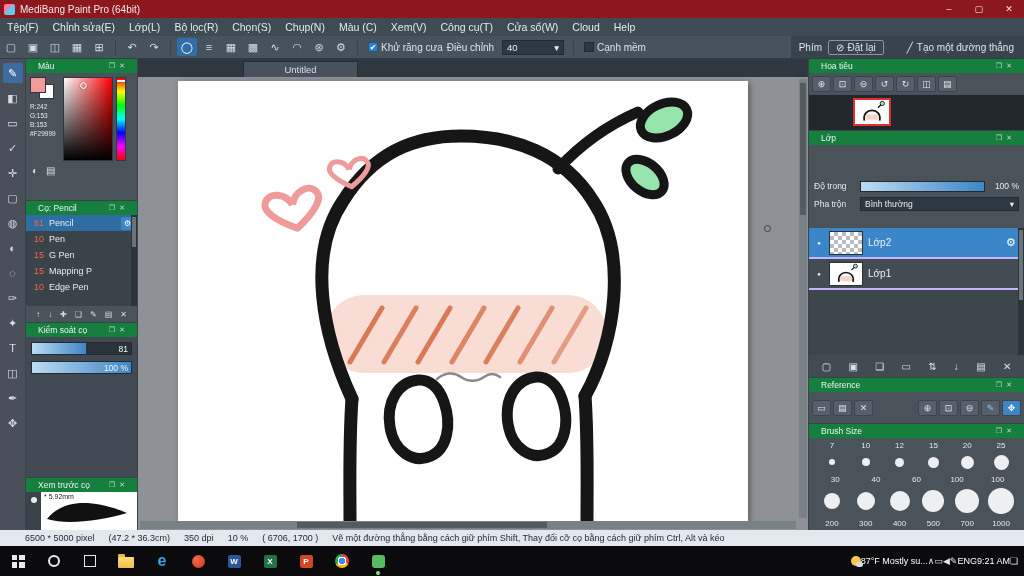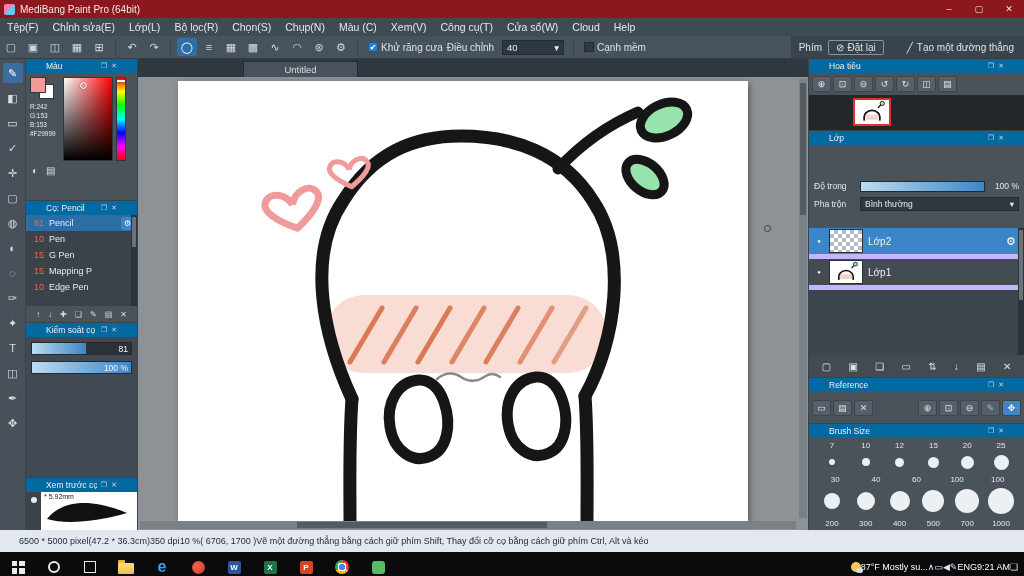--- a/index.html
+++ b/index.html
@@ -33,21 +33,21 @@
   
   .main { display:flex; height:471px; flex:0 0 auto; }
 
   .toolstrip { width:26px; background:#495059; display:flex; flex-direction:column; align-items:center; padding-top:4px; gap:5px; border-right:1px solid #3A424A; }
   .tool { width:20px; height:20px; border-radius:2px; color:#D9DEE3; display:flex; align-items:center; justify-content:center; font-size:11px; }
   .tool.active { background:#3E6C9E; color:#fff; }
 
   .left-panels { width:112px; display:flex; flex-direction:column; background:#4A525A; border-right:1px solid #3A424A; }
   .right-panels { width:216px; display:flex; flex-direction:column; background:#4A525A; border-left:1px solid #3A424A; }
   .panel { display:flex; flex-direction:column; border-bottom:1px solid #3A424A; overflow:hidden; }
-  .panel-header { height:14px; flex:0 0 auto; background:#0369a1; display:flex; align-items:center; color:#EDF1F4; font-size:8.5px; padding:0 20px; gap:4px; }
+  .panel-header { height:14px; flex:0 0 auto; background:#15803d; display:flex; align-items:center; color:#EDF1F4; font-size:8.5px; padding:0 12px; gap:4px; }
   .ph-title { flex:1; white-space:nowrap; overflow:hidden; }
   .ph-btn { font-size:7px; color:#C9CFD5; }
 
   
   .color-body { flex:1; padding:4px 4px 2px; display:flex; flex-direction:column; }
   .color-main { display:flex; gap:3px; }
   .color-left { width:30px; display:flex; flex-direction:column; font-size:6.5px; color:#E6EAED; line-height:9px; }
   .swatches { position:relative; width:24px; height:22px; margin-bottom:3px; }
   .swatch-bg { position:absolute; right:0; bottom:0; width:15px; height:15px; background:#fff; border:1px solid #2E353C; }
   .swatch-fg { position:absolute; left:0; top:0; width:16px; height:16px; border:1px solid #2E353C; }
@@ -107,21 +107,21 @@
   .l-blend { height:18px; }
   .l-label { width:42px; font-size:8.5px; color:#E6EAED; white-space:nowrap; }
   .lslider { flex:1; height:11px; background:#2A323A; border:1px solid #232A31; position:relative; }
   .lslider .fill { height:100%; background:linear-gradient(90deg,#BBDCF2,#3E86C6); }
   .l-val { width:30px; text-align:right; font-size:8.5px; color:#E6EAED; }
   .blend-select { flex:1; height:14px; background:#2E3841; border:1px solid #252D34; color:#E8ECEF; font-size:8.5px; display:flex; align-items:center; justify-content:space-between; padding:0 4px; }
   .l-options { height:15px; display:flex; align-items:center; gap:7px; padding:0 5px; flex:0 0 auto; }
   .chip { display:flex; align-items:center; gap:2px; font-size:7.5px; color:#E4E9ED; white-space:nowrap;margin-top:41px; }
   .chip-ic { width:11px; height:11px; background:#4E7CA8; border-radius:2px; color:#fff; font-size:7px; display:flex; align-items:center; justify-content:center; }
   .layer-list { flex:1; background:#3D454D; position:relative; overflow:hidden; }
-  .layer-row { height:31px; display:flex; align-items:center; gap:5px; padding:0 5px; background:#434B53; border-bottom:5px solid #c4b5fd; color:#ECF0F3; font-size:10px; }
+  .layer-row { height:31px; display:flex; align-items:center; gap:5px; padding:0 5px; background:#434B53; border-bottom:2px solid #c4b5fd; color:#ECF0F3; font-size:10px; }
   .layer-row.selected { background:#3A86C8; }
   .layer-eye { width:10px; color:#F2F5F8; font-size:6px; text-align:center; }
   .layer-thumb { width:34px; height:24px; background:#fff; border:1px solid #2A3138; overflow:hidden; }
   .layer-thumb.checker { background-image:conic-gradient(#B9BDC1 0 25%,#fff 0 50%,#B9BDC1 0 75%,#fff 0); background-size:8px 8px; }
   .layer-name { flex:1; white-space:nowrap; overflow:hidden; }
   .layer-gear { width:16px; text-align:center; color:#fff; font-size:11px; }
   .layer-scroll { position:absolute; right:0; top:0; width:6px; height:100%; background:#2C343B; }
   .layer-scroll .thumb { position:absolute; top:2px; left:1px; width:4px; height:55%; background:#6A727A; }
   .layer-footer { height:22px; flex:0 0 auto; background:#424A52; display:flex; align-items:center; justify-content:space-around; color:#DCE1E6; font-size:10px; padding:0 4px; }
 
@@ -129,21 +129,21 @@
   .ref-body { flex:1; display:flex; align-items:center; gap:2px; padding:0 3px; background:#4A525A; }
   .ref-spacer { flex:1; }
 
   
   .bs-body { flex:1; display:flex; flex-direction:column; justify-content:space-between; padding:3px 6px 2px; background:#4A525A; }
   .bs-row { display:flex; }
   .bs-cell { flex:1; display:flex; align-items:center; justify-content:center; color:#E3E8EC; font-size:8px; }
   .bs-circle { border-radius:50%; background:#EDF0F2; }
 
   
-  .statusbar { height:22px; background:#E3E8EE; color:#1D2630; font-size:9px; display:flex; align-items:center; padding-left:19px; flex:0 0 auto; white-space:nowrap; overflow:hidden; }
+  .statusbar { height:16px; background:#E3E8EE; color:#1D2630; font-size:9px; display:flex; align-items:center; gap:14px; padding-left:25px; flex:0 0 auto; white-space:nowrap; overflow:hidden; }
 
   
   .taskbar { height:30px; background:#0B0B0D; display:flex; align-items:center; color:#fff; flex:0 0 auto; }
   .tb-app { width:36px; height:100%; display:flex; align-items:center; justify-content:center; position:relative; }
   .win-logo { width:13px; height:13px; display:grid; grid-template-columns:1fr 1fr; grid-template-rows:1fr 1fr; gap:1.5px; }
   .win-logo span { background:#E8EAEC; }
   .search-ring { width:12px; height:12px; border:2px solid #E8EAEC; border-radius:50%; }
   .taskview-ic { width:12px; height:12px; border:1.5px solid #E8EAEC; }
   .folder-ic { width:16px; height:11px; background:linear-gradient(#FBDC7A,#F0BE4A); border-radius:1px; position:relative; margin-top:3px; }
   .folder-ic::before { content:''; position:absolute; top:-3px; left:0; width:7px; height:3px; background:#E8B83C; border-radius:1px 1px 0 0; }

